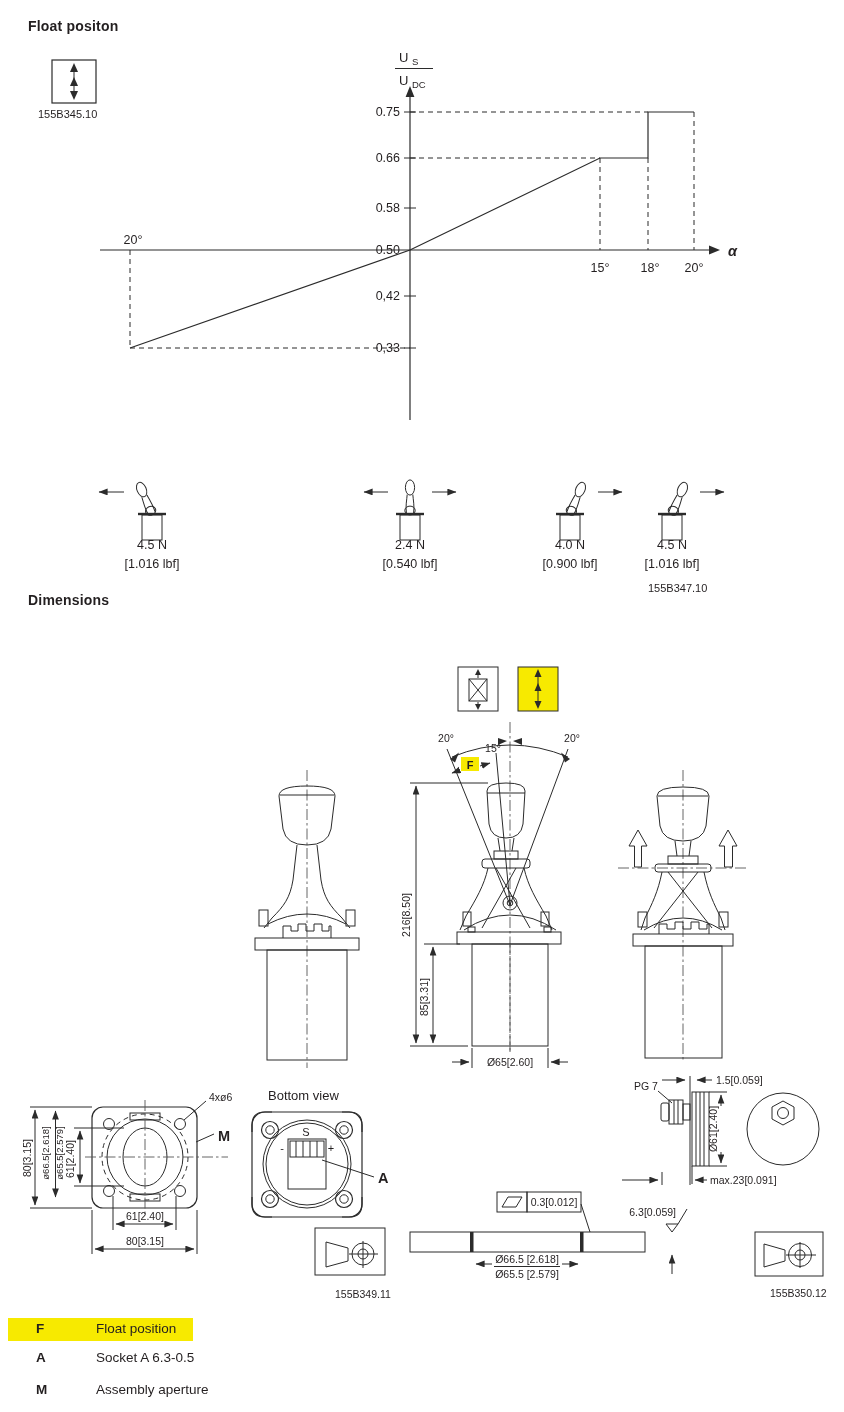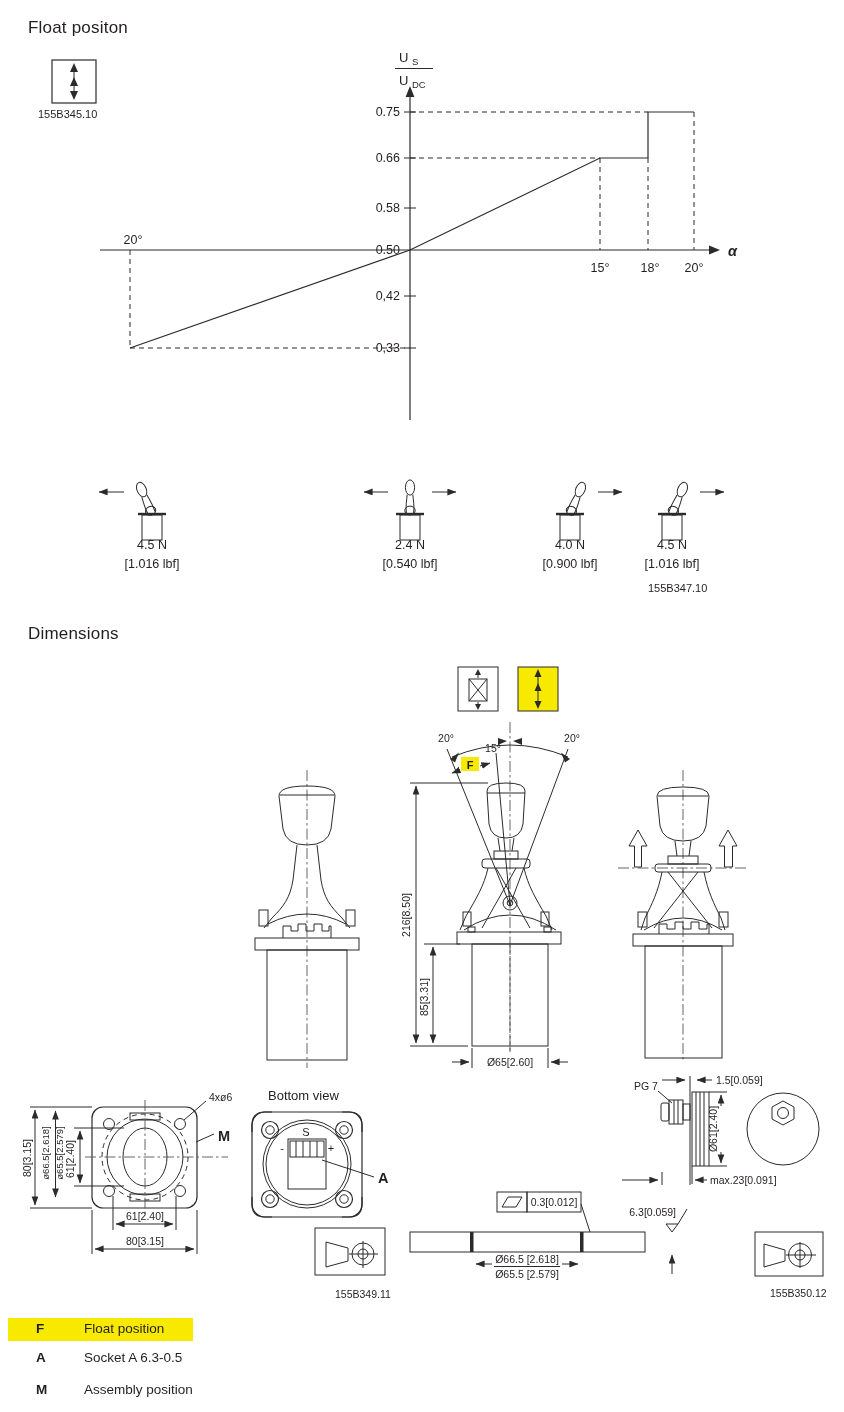--- a/index.html
+++ b/index.html
@@ -1,31 +1,31 @@
 <!DOCTYPE html>
 <html><head>
 <meta charset="utf-8">
 <style>
   html,body{margin:0;padding:0;background:#fff}
   .page{position:relative;width:844px;height:1412px;background:#fff;overflow:hidden;
         font-family:"Liberation Sans",sans-serif;color:#231f20}
-  .htitle{position:absolute;font-size:17px;font-weight:normal;letter-spacing:.2px}
+  .htitle{position:absolute;font-size:14px;font-weight:bold;letter-spacing:.2px}
   svg{position:absolute;left:0;overflow:visible}
   svg text{font-family:"Liberation Sans",sans-serif;fill:#231f20}
   .ln{stroke:#2b2b2b;fill:none;stroke-width:1.2}
   .lnt{stroke:#2b2b2b;fill:none;stroke-width:1}
   .thk{stroke:#2b2b2b;fill:none;stroke-width:2.4}
   .dash{stroke:#2b2b2b;fill:none;stroke-width:1;stroke-dasharray:5 4}
   .cl{stroke:#555;fill:none;stroke-width:.9;stroke-dasharray:11 3 2.5 3}
   .fillb{fill:#2b2b2b;stroke:none}
   .t9{font-size:9.5px}.t10{font-size:10.5px}.t11{font-size:11px}
   .t12{font-size:12.5px}.t13{font-size:13px}.t14{font-size:14.5px;font-weight:bold}
   .it{font-style:italic}
   .legend-key{position:absolute;left:36px;font-size:13.5px;font-weight:bold}
-  .legend-desc{position:absolute;left:84px;font-size:13.5px}
+  .legend-desc{position:absolute;left:96px;font-size:13.5px}
   .legend-band{position:absolute;left:8px;width:185px;height:23px}
 </style>
 </head>
 <body>
 
 <div class="page">
 
   <div class="htitle" style="left:28px;top:18px">Float positon</div>
 
   <svg style="top:0" width="844" height="460" viewBox="0 0 844 460">
@@ -138,21 +138,21 @@
       <use href="#lever-glyph" xlink:href="#lever-glyph" transform="translate(672,514) rotate(23)"></use>
       <line x1="658" y1="514" x2="686" y2="514" class="thk"></line>
       <rect x="662" y="515" width="20" height="25" class="lnt"></rect>
       <text x="672" y="549" class="t12" text-anchor="middle">4.5 N</text>
       <text x="672" y="568" class="t12" text-anchor="middle">[1.016 lbf]</text>
     </g>
 
     <text x="648" y="592" class="t11">155B347.10</text>
   </svg>
 
-  <div class="htitle" style="left:28px;top:624px">Dimensions</div>
+  <div class="htitle" style="left:28px;top:592px">Dimensions</div>
 
   <svg style="top:620px" width="844" height="700" viewBox="0 620 844 700">
 
     <g>
       <rect x="458" y="667" width="40" height="44" class="lnt" fill="#fff"></rect>
       <rect x="469" y="679" width="18" height="22" class="lnt"></rect>
       <line x1="469" y1="679" x2="487" y2="701" class="lnt"></line>
       <line x1="487" y1="679" x2="469" y2="701" class="lnt"></line>
       <line x1="478" y1="671" x2="478" y2="678" class="lnt"></line>
       <polygon points="478,669 475,675 481,675" class="fillb"></polygon>
@@ -409,16 +409,16 @@
 
   <div>
     <div class="legend-band" style="top:1318px;background:#f7ea00"></div>
     <div class="legend-key" style="top:1321px">F</div>
     <div class="legend-desc" style="top:1321px">Float position</div>
 
     <div class="legend-key" style="top:1350px">A</div>
     <div class="legend-desc" style="top:1350px">Socket A 6.3-0.5</div>
 
     <div class="legend-key" style="top:1382px">M</div>
-    <div class="legend-desc" style="top:1382px">Assembly position</div>
+    <div class="legend-desc" style="top:1382px">Assembly aperture</div>
   </div>
 
 </div>
 
 </body></html>

